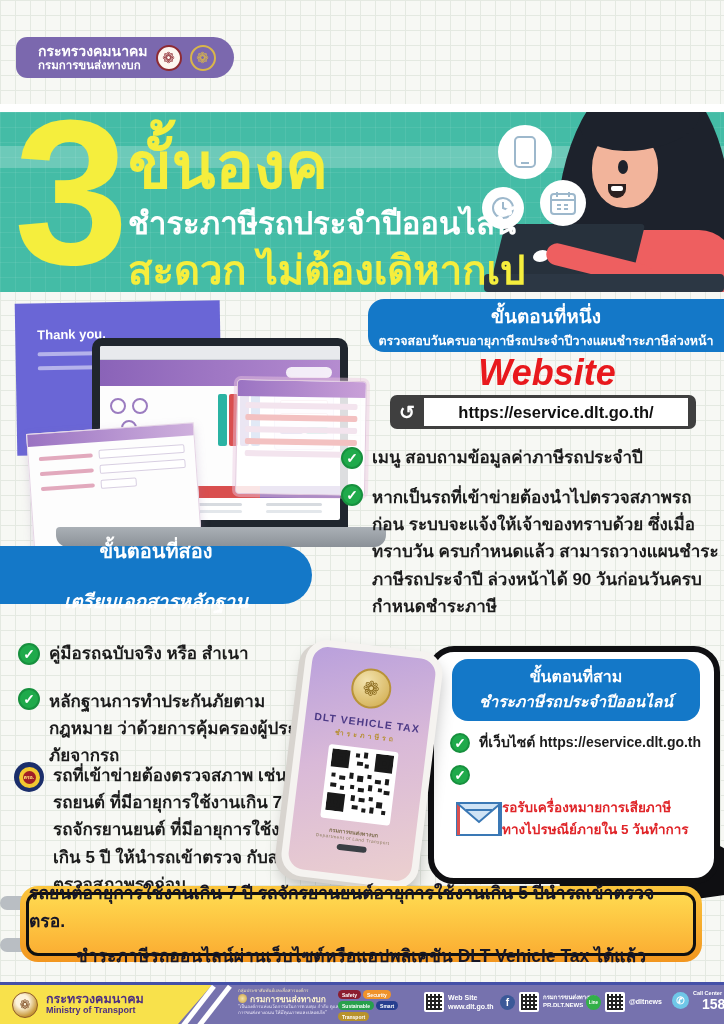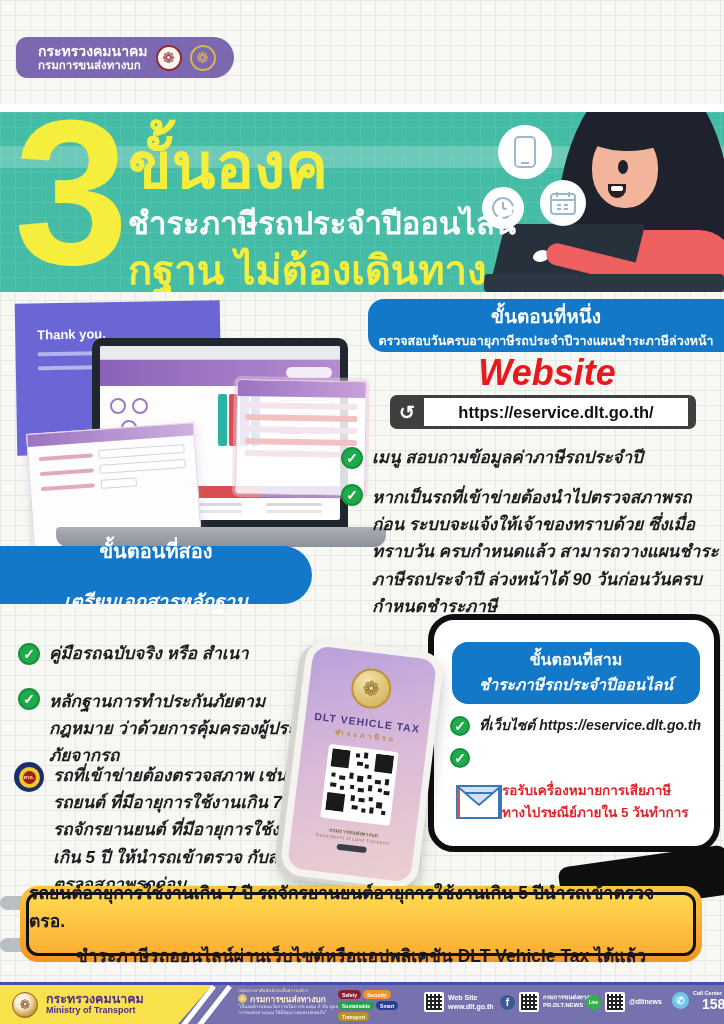--- a/index.html
+++ b/index.html
@@ -89,21 +89,21 @@
     display:flex; flex-direction:column; align-items:center; justify-content:center; color:#fff; }
   .step1-bar .t { font-size:19px; font-weight:bold; }
   .step1-bar .s { font-size:12.5px; font-weight:bold; }
   .website { left:370px; top:352px; width:354px; text-align:center; font-size:36px; font-weight:bold; font-style:italic; color:#e8191d; }
   .urlbar { left:390px; top:395px; width:306px; height:34px; background:#3f3f3f; border-radius:7px; display:flex; align-items:center; padding:3px 8px 3px 4px; gap:4px; }
   .urlbar .arr { width:26px; text-align:center; color:#fff; font-size:19px; font-weight:bold; }
   .urlbar .box { flex:1; background:#fff; height:100%; display:flex; align-items:center; justify-content:center; font-size:16.5px; font-weight:bold; color:#111; }
   .chk { width:22px; height:22px; border-radius:50%; background:#1faa4b; color:#fff; font-size:14px; font-weight:bold;
     display:flex; align-items:center; justify-content:center; flex:0 0 auto; border:2px solid #17903e; }
   .blt { display:flex; gap:9px; align-items:flex-start; }
-  .blt .tx { font-size:17px; font-weight:bold; color:#1c1c1c; line-height:1.6;font-style:italic; }
+  .blt .tx { font-size:17px; font-weight:bold; color:#1c1c1c; line-height:1.6; }
   .step2-bar { left:0; top:546px; width:312px; height:58px; background:#1478c8; border-radius:0 30px 30px 0;
     display:flex; flex-direction:column; align-items:center; justify-content:center; color:#fff;gap:19px; }
   .step2-bar .t { font-size:20px; font-weight:bold; }
   .step2-bar .s { font-size:19px; font-weight:bold; font-style:italic; }
   .tro { width:30px; height:30px; border-radius:50%; background:#1b2e6b; display:flex; align-items:center; justify-content:center; flex:0 0 auto; }
   .tro .mid { width:21px; height:21px; border-radius:50%; background:#f2c830; display:flex; align-items:center; justify-content:center; }
   .tro .core { width:13px; height:13px; border-radius:50%; background:#a01d26; color:#ffe27a; font-size:5px; font-weight:bold; display:flex; align-items:center; justify-content:center; }
 
   
   .phone { left:293px; top:645px; width:138px; height:238px; background:#f5f3f0; border-radius:22px; transform:rotate(7deg);
@@ -113,21 +113,21 @@
   .phone .emblem { width:40px; height:40px; border-radius:50%; background:radial-gradient(circle at 35% 30%, #f3e3ae, #cfa948); border:2px solid #b99338;
     color:#8a6a1e; font-size:20px; display:flex; align-items:center; justify-content:center; }
   .phone .t1 { margin-top:8px; font-size:10.5px; font-weight:bold; color:#4c3a86; letter-spacing:1px; }
   .phone .t2 { font-size:7px; color:#b78f33; letter-spacing:3px; margin-top:2px; font-weight:bold; }
   .phone .qrw { margin-top:7px; background:#fff; padding:4px; border-radius:3px; }
   .phone .o1 { margin-top:7px; font-size:5.5px; color:#7b6a4a; font-weight:bold; }
   .phone .o2 { font-size:4.5px; color:#8a7a5a; letter-spacing:.5px; }
   .phone .chin { margin-top:4px; width:30px; height:6px; background:#3a3f45; border-radius:3px; }
 
   
-  .card3 { left:428px; top:614px; width:292px; height:238px; background:#fff; border:6px solid #0f0f12; border-radius:26px; z-index:4; padding:22px 10px 0 14px; }
+  .card3 { left:428px; top:646px; width:292px; height:238px; background:#fff; border:6px solid #0f0f12; border-radius:26px; z-index:4; padding:7px 10px 0 14px; }
   .card3-hd { margin:0 4px; background:#1478c8; border-radius:16px; color:#fff; text-align:center; padding:5px 2px 7px 2px; }
   .card3-hd .t { font-size:16px; font-weight:bold; }
   .card3-hd .s { font-size:15.5px; font-weight:bold; font-style:italic; }
   .card3 .blt { margin:12px 0 0 2px; }
   .card3 .blt .tx { font-size:14px; line-height:1.4; }
   .mailrow { display:flex; margin:12px 0 0 8px; align-items:center; }
   .mail-note { color:#e02428; font-size:13.5px; font-weight:bold; line-height:1.65; }
 
   
   .stub { left:0; width:30px; height:14px; background:#b9bec3; border-radius:7px; }
@@ -226,21 +226,21 @@
           <line x1="8" y1="15" x2="12" y2="15"></line>
           <line x1="15" y1="15" x2="19" y2="15"></line>
           <line x1="8" y1="19" x2="12" y2="19"></line>
           <line x1="15" y1="19" x2="19" y2="19"></line>
         </svg>
     </div>
 
     <div class="abs hero-num">3</div>
     <div class="abs hero-title">ขั้นองค</div>
     <div class="abs hero-sub">ชำระภาษีรถประจำปีออนไลน์</div>
-    <div class="abs hero-tag">กฐาน ไม่ต้องเดินทาง</div>
+    <div class="abs hero-tag">สะดวก ไม่ต้องเดิหากเป</div>
   </div>
 
   <div class="abs mt-purple">
     <div class="ty">Thank you,</div>
     <div class="ln"></div>
     <div class="ln" style="width:120px;"></div>
   </div>
   <div class="abs laptop-scr">
     <div class="browser">
       <div class="chrome"></div>

